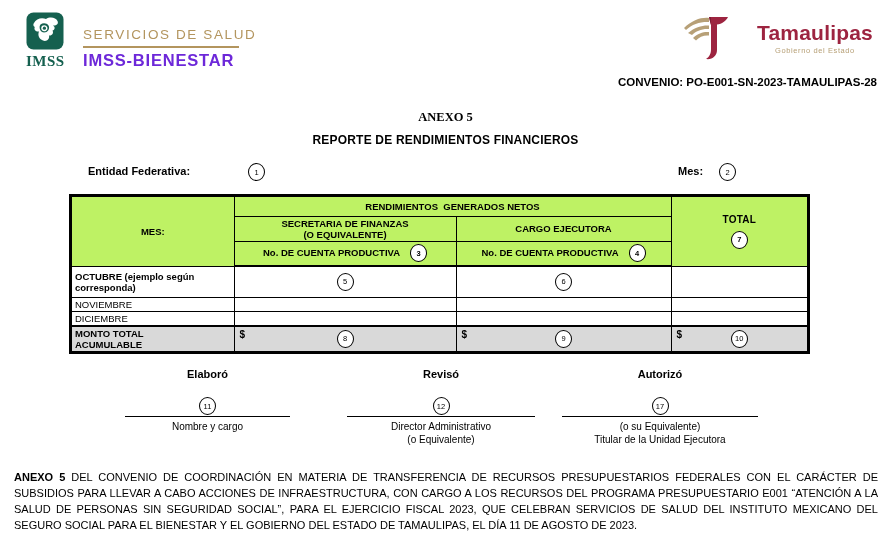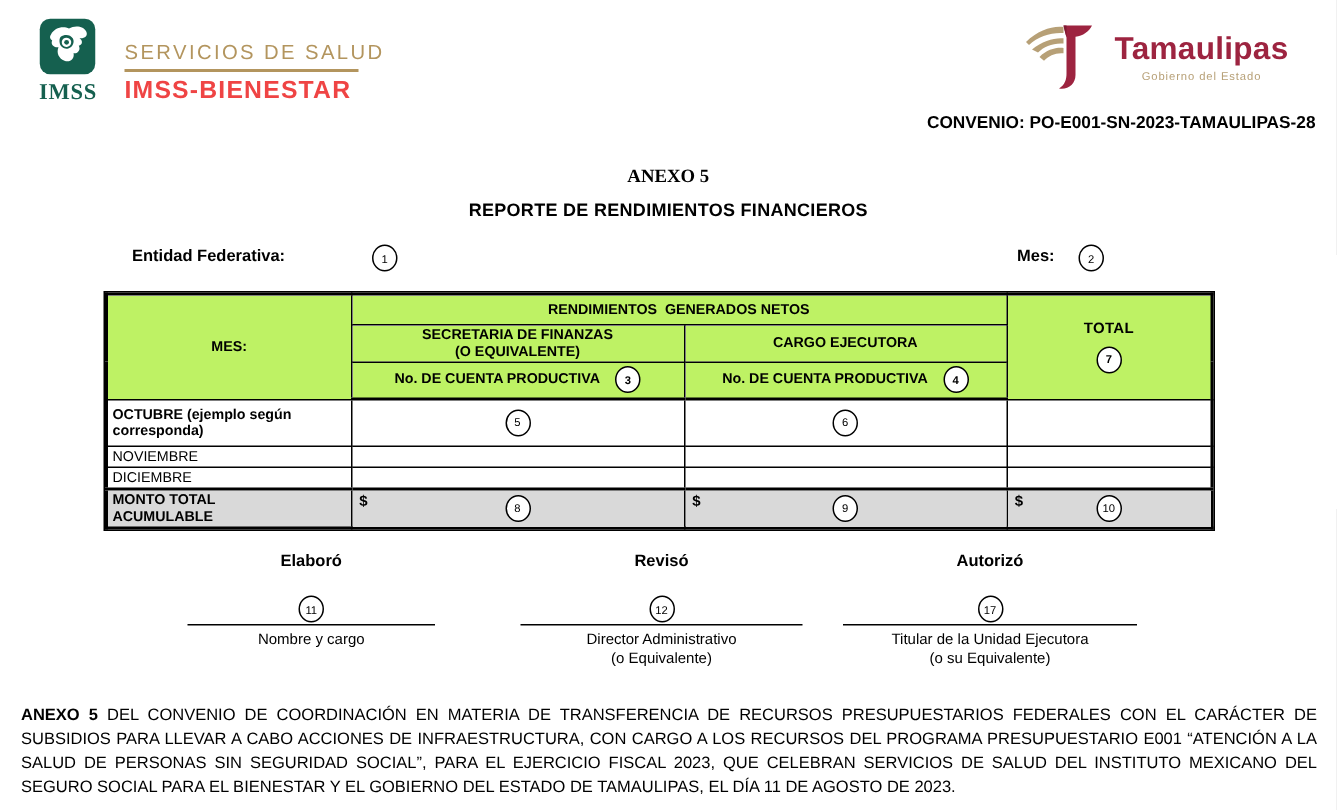--- a/index.html
+++ b/index.html
@@ -11,24 +11,24 @@
   }
 
   
   .imss-block { position:absolute; left:26px; top:12px; display:flex; }
   .imss-mark { width:44px; text-align:left; }
   .imss-acronym { font-family:"Liberation Serif", serif; font-weight:bold;
     font-size:15px; color:#15604F; letter-spacing:.5px; margin-top:-1px; }
   .imss-text { margin-left:13px; padding-top:15px; }
   .servicios { font-size:13.5px; letter-spacing:1.6px; color:#B3955E; }
   .gold-rule { height:2px; background:#B3955E; width:156px; margin:4px 0 3px; }
-  .bienestar { font-size:16.5px; font-weight:bold; letter-spacing:.8px; color:#ef4444; }
+  .bienestar { font-size:16.5px; font-weight:bold; letter-spacing:.8px; color:#6d28d9; }
 
   .tam-block { position:absolute; left:682px; top:12px; display:flex; align-items:center; }
-  .tam-text { margin-left:5px; }
+  .tam-text { margin-left:19px; }
   .tam-name { font-size:21px; font-weight:bold; color:#9D2440; letter-spacing:.2px; }
   .tam-sub { font-size:7.5px; color:#B7A077; text-align:center; margin-top:1px; letter-spacing:.6px; }
 
   .convenio { position:absolute; right:14px; top:76px; font-size:11.5px; font-weight:bold; }
 
   
   .titles { position:absolute; left:0; right:0; top:110px; text-align:center; }
   .t-anexo { font-family:"Liberation Serif", serif; font-weight:bold; font-size:12.5px; }
   .t-report { font-size:12px; font-weight:bold; margin-top:8px; letter-spacing:.2px; }
 
@@ -211,20 +211,20 @@
       <div>Director Administrativo</div>
       <div>(o Equivalente)</div>
     </div>
   </div>
 
   <div class="sig" style="left:562px; top:368px; width:196px;">
     <div class="sig-title">Autorizó</div>
     <span class="circ">17</span>
     <div class="sig-line"></div>
     <div class="sig-cap">
+      <div>(o su Equivalente)</div>
       <div>Titular de la Unidad Ejecutora</div>
-      <div>(o su Equivalente)</div>
     </div>
   </div>
 
   <div class="footnote"><span class="bold">ANEXO 5</span><span> DEL CONVENIO DE COORDINACIÓN EN MATERIA DE TRANSFERENCIA DE RECURSOS PRESUPUESTARIOS FEDERALES CON EL CARÁCTER DE SUBSIDIOS PARA LLEVAR A CABO ACCIONES DE INFRAESTRUCTURA, CON CARGO A LOS RECURSOS DEL PROGRAMA PRESUPUESTARIO E001 “ATENCIÓN A LA SALUD DE PERSONAS SIN SEGURIDAD SOCIAL”, PARA EL EJERCICIO FISCAL 2023, QUE CELEBRAN SERVICIOS DE SALUD DEL INSTITUTO MEXICANO DEL SEGURO SOCIAL PARA EL BIENESTAR Y EL GOBIERNO DEL ESTADO DE TAMAULIPAS, EL DÍA 11 DE AGOSTO DE 2023.</span></div>
 
 </div>
 
 </body></html>

